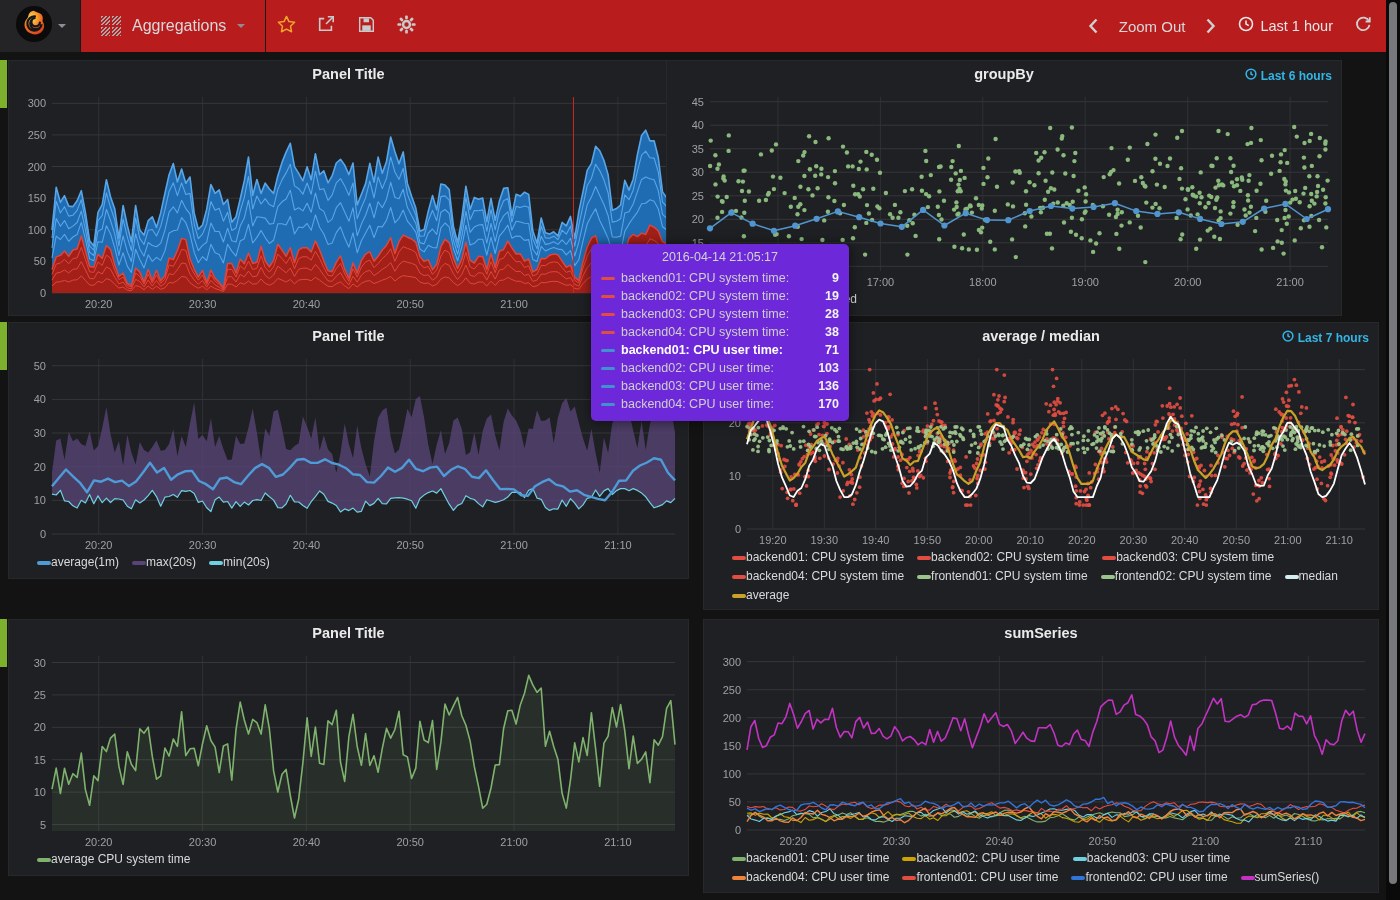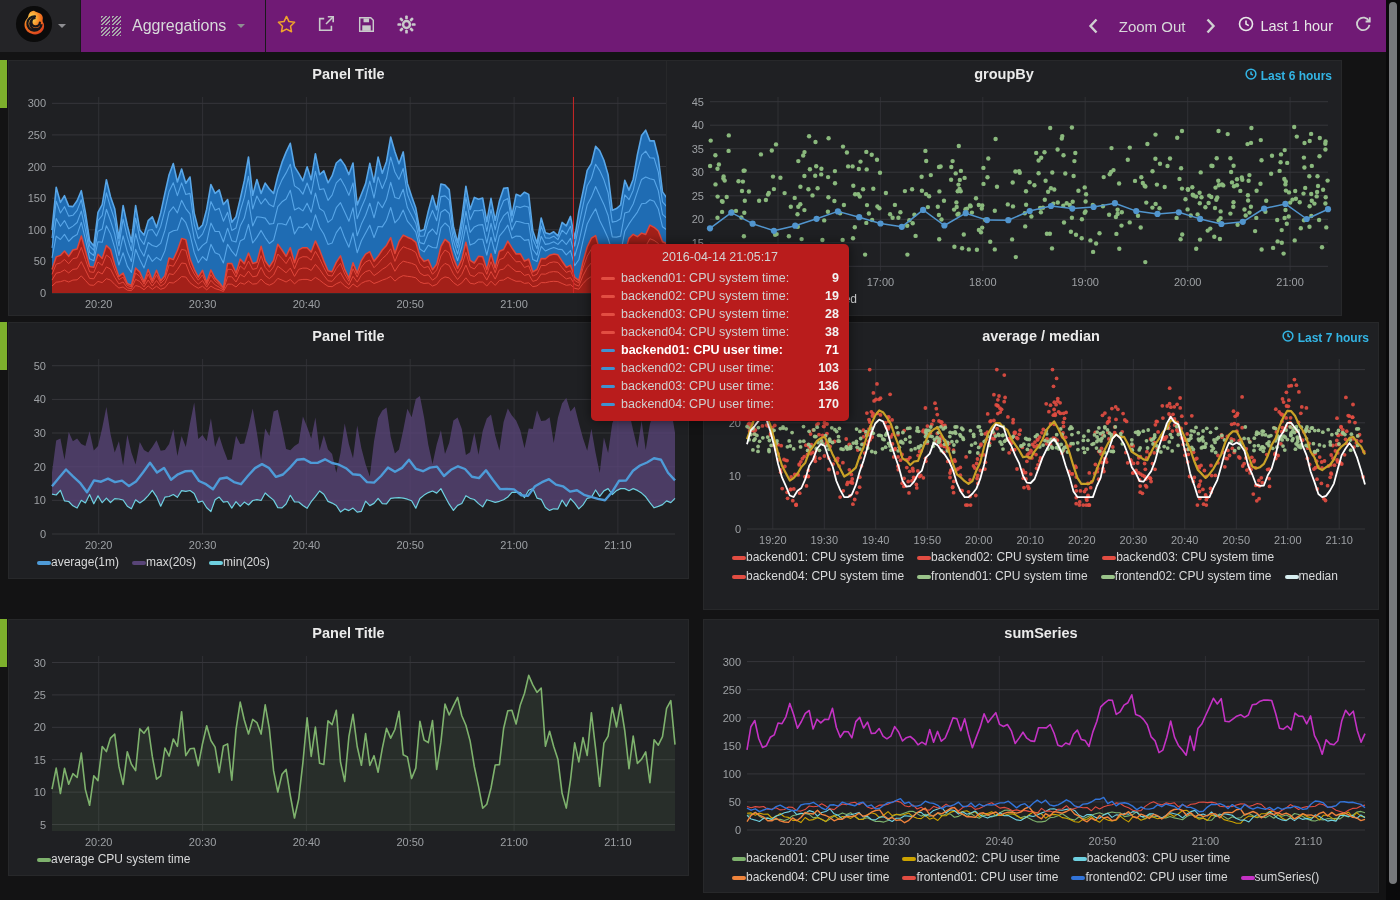--- a/index.html
+++ b/index.html
@@ -1,18 +1,18 @@
 <!DOCTYPE html>
 <html><head>
 <meta charset="utf-8">
 <style>
   html,body{margin:0;padding:0}
   body{width:1400px;height:900px;background:#131314;font-family:"Liberation Sans",sans-serif;position:relative;overflow:hidden}
   
-  .navbar{position:absolute;top:0;left:0;width:1400px;height:52px;background:#701a75;display:flex;align-items:flex-end;z-index:20}
+  .navbar{position:absolute;top:0;left:0;width:1400px;height:52px;background:#b91c1c;display:flex;align-items:flex-end;z-index:20}
   .nav-sep{width:1px;height:52px;background:#19191b}
   .nav-logo{width:80px;height:100%;display:flex;align-items:center;justify-content:center;gap:5px;cursor:pointer;background:#242427}
   .caret{width:0;height:0;border-left:4px solid transparent;border-right:4px solid transparent;border-top:4px solid #8e8e92}
   .nav-dash{display:flex;align-items:center;gap:11px;padding:0 20px;height:100%;cursor:pointer}
   .grid-icon{display:grid;grid-template-columns:9px 9px;grid-gap:2px}
   .grid-icon div{width:9px;height:9px;background:repeating-linear-gradient(135deg,#a7a8aa 0 1.5px,rgba(0,0,0,0) 1.5px 3px)}
   .dash-title{color:#d8d9da;font-size:16px}
   .nav-iconbtn{width:40px;height:52px;display:flex;align-items:center;justify-content:center;cursor:pointer}
   .nav-right{margin-left:auto;display:flex;align-items:center;height:100%;padding-right:22px;gap:7px}
   .zoom-out{color:#d8d9da;font-size:15px;padding:0 7px;cursor:pointer}
@@ -30,21 +30,21 @@
   .badge{position:absolute;top:7px;right:9px;color:#33b5e5;font-size:12px;font-weight:bold;display:flex;align-items:center;gap:4px;cursor:pointer}
   svg.chart{display:block;margin:0 5px;cursor:crosshair}
   svg text{font-family:"Liberation Sans",sans-serif;font-size:11px;fill:#9da0a4}
   .legend{display:flex;flex-direction:column;gap:2px;padding-left:28px;font-size:12px;color:#d8d9da;overflow:hidden}
   .legend-row{display:flex;gap:13px;white-space:nowrap;line-height:17px}
   .legend-item{display:flex;align-items:center;cursor:pointer}
   .dash{width:14px;height:4px;border-radius:2px;flex:none}
   .row-handle{position:absolute;left:0;width:7px;height:48px;background:#7db02c;cursor:pointer}
   .h0{top:60px}.h1{top:322px}.h2{top:619px}
   
-  .tooltip{position:absolute;left:591px;top:244px;width:238px;background:#b91c1c;border-radius:5px;padding:6px 10px 8px;box-shadow:0 0 12px rgba(0,0,0,.55);z-index:40}
+  .tooltip{position:absolute;left:591px;top:244px;width:238px;background:#6d28d9;border-radius:5px;padding:6px 10px 8px;box-shadow:0 0 12px rgba(0,0,0,.55);z-index:40}
   .tt-title{text-align:center;color:#d2d2d2;font-size:12.5px;padding-bottom:5px}
   .tt-row{display:flex;align-items:center;gap:6px;font-size:12.5px;color:#cfcfcf;line-height:18px}
   .tt-row .val{margin-left:auto;font-weight:bold;color:#f2f2f2}
   .tt-row.hl{font-weight:bold;color:#fff}
   .tt-row.hl .val{color:#fff}
   
   .sb-track{position:absolute;right:0;top:0;width:14px;height:900px;background:#0a0a0b;z-index:30}
   .sb-thumb{position:absolute;right:3px;top:2px;width:8px;height:882px;background:#76787b;border-radius:4px}
 </style>
 </head>
@@ -2074,20 +2074,26 @@
         </span>
         <span class="legend-item">
           <span class="dash" style="background: rgb(154, 196, 138);"></span>
           <span>frontend02: CPU system time</span>
         </span>
         <span class="legend-item">
           <span class="dash" style="background: rgb(215, 238, 240);"></span>
           <span>median</span>
         </span>
       </div>
+      <div class="legend-row">
+        <span class="legend-item">
+          <span class="dash" style="background: rgb(201, 162, 39);"></span>
+          <span>average</span>
+        </span>
+      </div>
     </div>
 </div>
 
 <div class="panel p4">
   <div class="panel-header">Panel Title</div>
   <svg class="chart" width="671" height="205">
       <line x1="84.7" x2="84.7" y1="10" y2="185" stroke="#303035" stroke-width="1"></line>
       <line x1="188.6" x2="188.6" y1="10" y2="185" stroke="#303035" stroke-width="1"></line>
       <line x1="292.4" x2="292.4" y1="10" y2="185" stroke="#303035" stroke-width="1"></line>
       <line x1="396.2" x2="396.2" y1="10" y2="185" stroke="#303035" stroke-width="1"></line>

